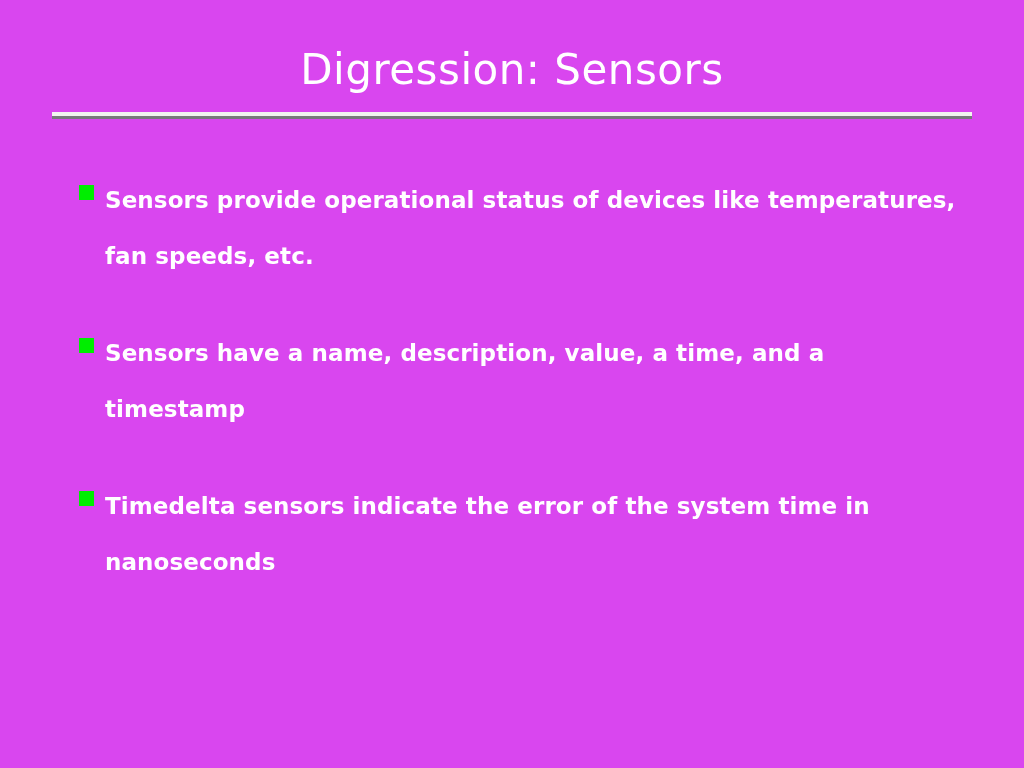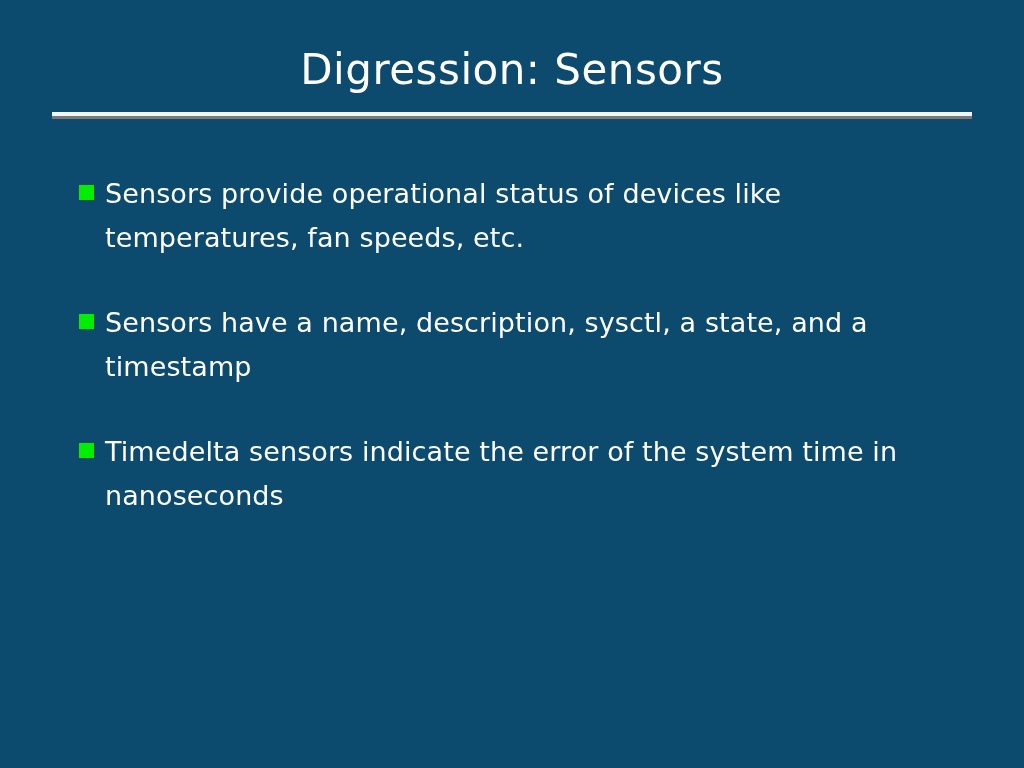--- a/index.html
+++ b/index.html
@@ -11,21 +11,21 @@
     height: 768px;
     overflow: hidden;
     background: #36699e;
     font-family: "DejaVu Sans", sans-serif;
   }
 
   #slide {
     position: relative;
     width: 1024px;
     height: 768px;
-    background: #0c4a6e;
+    background: #d946ef;
     box-sizing: border-box;
   }
 
   
   #title-block {
     position: absolute;
     left: 0;
     top: 44px;
     width: 1024px;
     text-align: center;
@@ -87,23 +87,23 @@
     left: 0;
     top: 13px;
     width: 15px;
     height: 15px;
     background: #00ee00;
   }
   .bullet-text {
     display: block;
     color: #ffffff;
     font-family: "DejaVu Sans", sans-serif;
-    font-size: 27px;
-    font-weight: 400;
-    line-height: 44px;
+    font-size: 23px;
+    font-weight: 700;
+    line-height: 56px;
     letter-spacing: 0.1px;
     white-space: pre-wrap;
   }
 </style>
 </head>
 <body>
 
 <div id="slide">
 
   <div id="title-block">
@@ -118,21 +118,21 @@
   <div id="bullet-list">
 
     <div class="bullet-item">
       <span class="bullet-marker"></span>
       <span class="bullet-text">Sensors provide operational status of devices like temperatures, fan speeds, etc.</span>
     </div>
 
 
     <div class="bullet-item">
       <span class="bullet-marker"></span>
-      <span class="bullet-text">Sensors have a name, description, sysctl, a state, and a timestamp</span>
+      <span class="bullet-text">Sensors have a name, description, value, a time, and a timestamp</span>
     </div>
 
     <div class="bullet-item">
       <span class="bullet-marker"></span>
       <span class="bullet-text">Timedelta sensors indicate the error of the system time in nanoseconds</span>
     </div>
 
   </div>
 
 </div>

